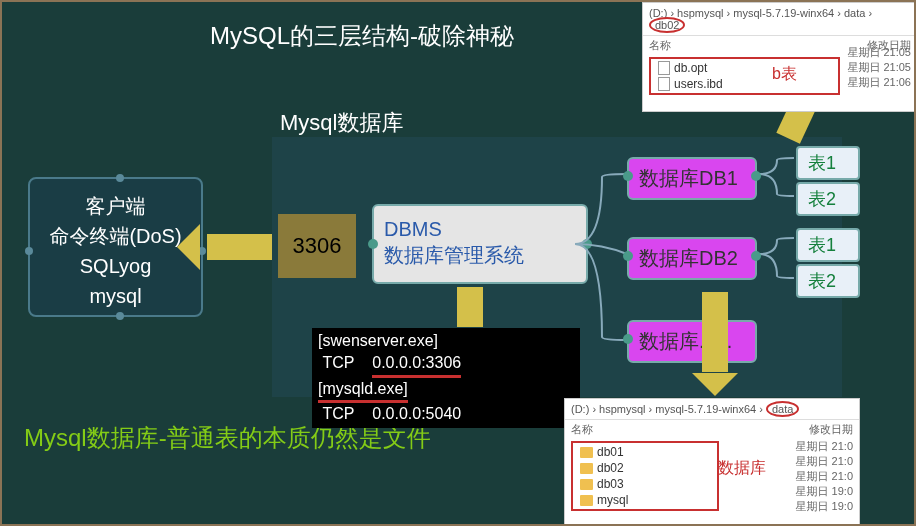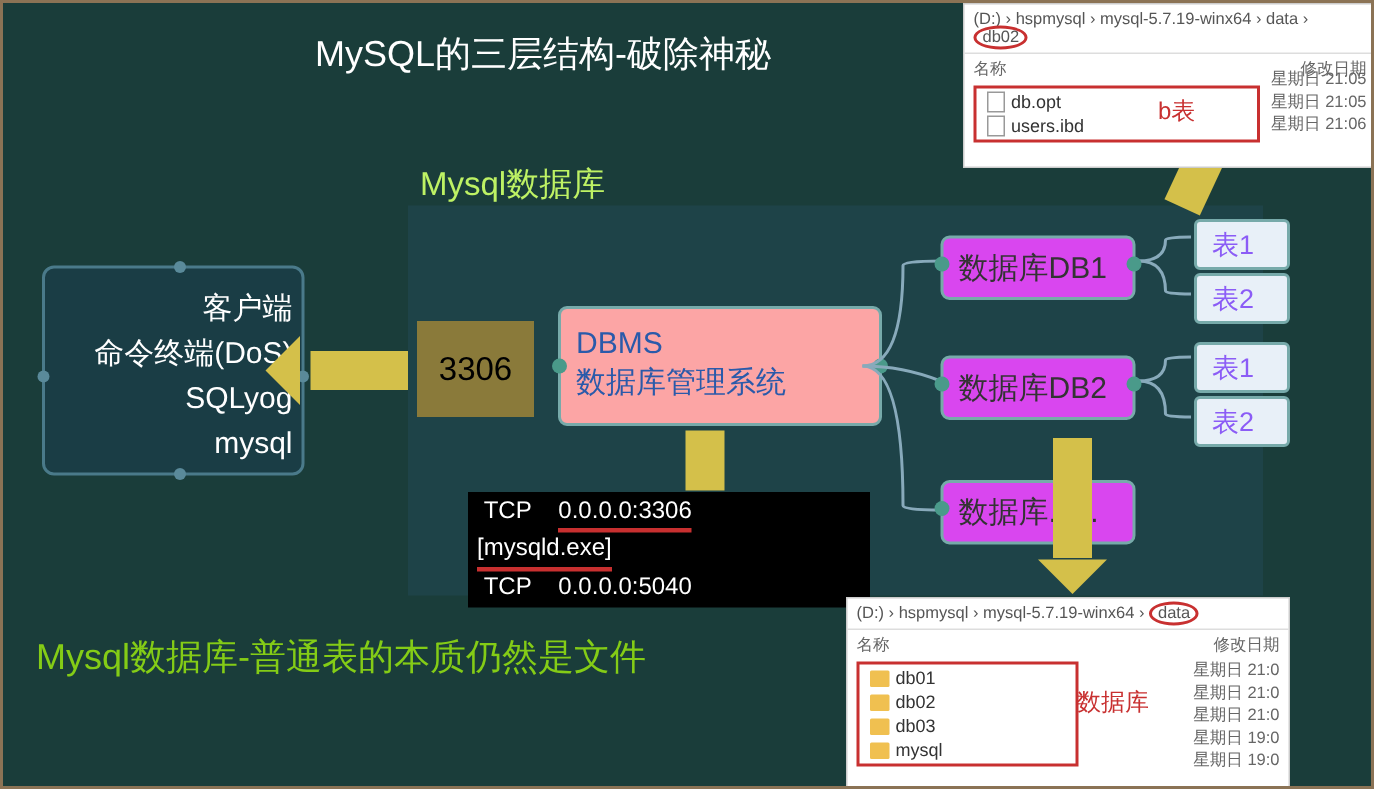--- a/index.html
+++ b/index.html
@@ -1,36 +1,36 @@
 <!DOCTYPE html>
 <html><head>
 <meta charset="utf-8">
 <style>
 *{margin:0;padding:0;box-sizing:border-box;font-family:"Microsoft YaHei",Arial,sans-serif}
 body{background:#1a3d3a;width:916px;height:526px;position:relative;overflow:hidden;border:2px solid #8b7355}
 .title{position:absolute;top:18px;left:208px;color:#fff;font-size:24px}
 .conclusion{position:absolute;top:420px;left:22px;color:#84cc16;font-size:24px}
-.client-box{position:absolute;top:175px;left:26px;width:175px;height:140px;background:#1a3d45;border:2px solid #4a7a8a;border-radius:8px;color:#fff;text-align:right;padding:12px 6px;font-size:20px;line-height:1.5}
+.client-box{position:absolute;top:175px;left:26px;width:175px;height:140px;background:#1a3d45;border:2px solid #4a7a8a;border-radius:8px;color:#fff;text-align:center;padding:12px 6px;font-size:20px;line-height:1.5}
 .dot{position:absolute;width:8px;height:8px;background:#5a8a9a;border-radius:50%}
 .client-box .dl{left:-5px;top:50%}.client-box .dr{right:-5px;top:50%}.client-box .dt{top:-5px;left:50%}.client-box .db{bottom:-5px;left:50%}
 .arrow-h{position:absolute;top:232px;left:205px;width:65px;height:26px;background:#d4c04a}
 .arrow-h:before,.arrow-h:after{content:"";position:absolute;top:-10px;border:23px solid transparent}
 .arrow-h:before{left:-30px;border-right-color:#d4c04a;border-left:none}
 .arrow-h:after{right:-30px;border-left-color:#d4c04a;border-right:none}
 .port-box{position:absolute;top:212px;left:276px;width:78px;height:64px;background:#8a7a3a;color:#000000;font-size:22px;display:flex;align-items:center;justify-content:center}
 .mysql-area{position:absolute;top:135px;left:270px;width:570px;height:260px;background:rgba(40,80,100,0.35)}
-.mysql-label{position:absolute;top:106px;left:278px;color:#bef264;font-size:22px}
-.dbms-box{position:absolute;top:202px;left:370px;width:216px;height:80px;background:#fca5a5;border:2px solid #7aa;border-radius:6px;padding:10px;color:#2a5aaa;font-size:20px;line-height:1.3}
+.mysql-label{position:absolute;top:106px;left:278px;color:#ffffff;font-size:22px}
+.dbms-box{position:absolute;top:202px;left:370px;width:216px;height:80px;background:#e5e5e5;border:2px solid #7aa;border-radius:6px;padding:10px;color:#2a5aaa;font-size:20px;line-height:1.3}
 .dbms-box .dd{position:absolute;width:10px;height:10px;background:#4a9a8a;border-radius:50%;right:-6px;top:50%;margin-top:-5px}
 .dbms-box .dl2{position:absolute;width:10px;height:10px;background:#4a9a8a;border-radius:50%;left:-6px;top:50%;margin-top:-5px}
 .db-node{position:absolute;background:#d946ef;border:2px solid #7aa;border-radius:6px;padding:6px 10px;color:#333;font-size:20px}
 .db1{top:155px;left:625px;width:130px}
 .db2{top:235px;left:625px;width:130px}
 .db3{top:318px;left:625px;width:130px}
-.tbl{position:absolute;background:#e8f0f8;border:2px solid #7aa;border-radius:4px;padding:3px 10px;color:#8b5cf6;font-size:18px;width:64px}
+.tbl{position:absolute;background:#e8f0f8;border:2px solid #7aa;border-radius:4px;padding:3px 10px;color:#15803d;font-size:18px;width:64px}
 .t1{top:144px;left:794px}.t2{top:180px;left:794px}
 .t3{top:226px;left:794px}.t4{top:262px;left:794px}
 svg.lines{position:absolute;top:0;left:0;pointer-events:none}
 .arrow-down{position:absolute;width:26px;background:#d4c04a}
 .arrow-down:after{content:"";position:absolute;bottom:-24px;left:-10px;border:23px solid transparent;border-top-color:#d4c04a;border-bottom:none}
 .ad1{top:285px;left:455px;height:40px}
 .ad2{top:290px;left:700px;height:80px}
 .arrow-up{position:absolute;width:26px;background:#d4c04a}
 .arrow-up:before{content:"";position:absolute;top:-24px;left:-10px;border:23px solid transparent;border-bottom-color:#d4c04a;border-top:none}
 .au1{top:60px;left:790px;height:80px;transform:rotate(25deg)}
@@ -99,20 +99,21 @@
 <div class="tbl t1">表1</div>
 <div class="tbl t2">表2</div>
 <div class="tbl t3">表1</div>
 <div class="tbl t4">表2</div>
 
 <div class="arrow-down ad1"></div>
 <div class="arrow-down ad2"></div>
 <div class="arrow-up au1"></div>
 
 <div class="netstat">
+  <div>[swenserver.exe]</div>
   <div>&nbsp;<span>TCP</span>&nbsp;&nbsp;&nbsp;&nbsp;<span class="ul">0.0.0.0:3306</span></div>
   <div><span class="ul">[mysqld.exe]</span></div>
   <div>&nbsp;<span>TCP</span>&nbsp;&nbsp;&nbsp;&nbsp;<span>0.0.0.0:5040</span></div>
 </div>
 
 <div class="explorer ex1">
   <div class="ex-path"><span>(D:) › hspmysql › mysql-5.7.19-winx64 › data ›</span> <span class="circ">db02</span></div>
   <div class="ex-head">
       <span>名称</span>
       <span>修改日期</span>

